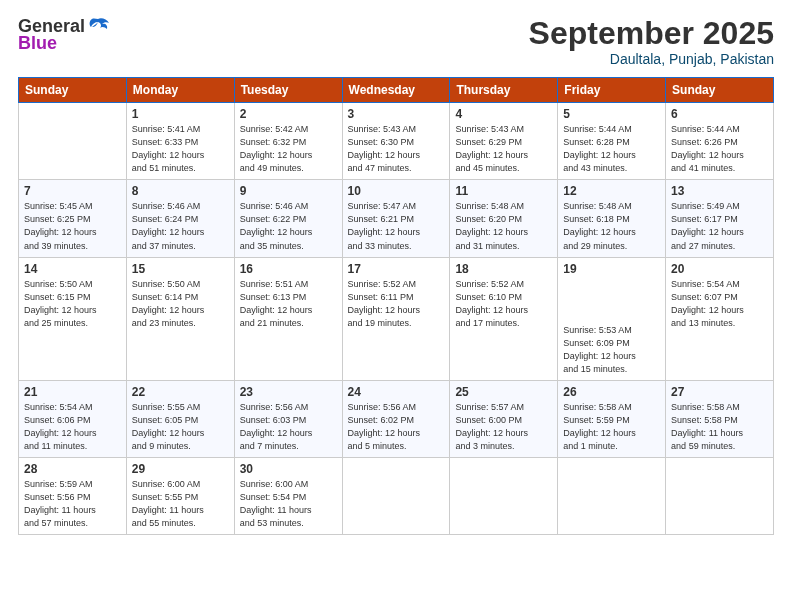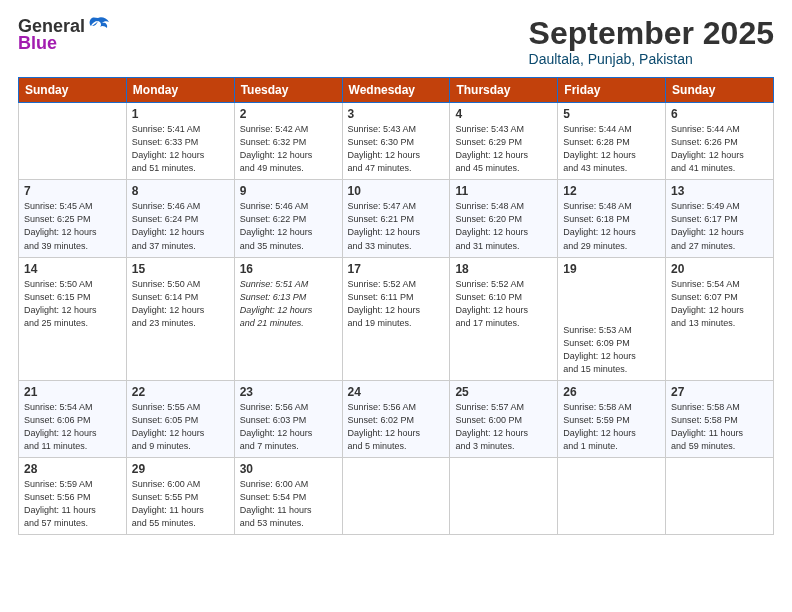--- a/index.html
+++ b/index.html
@@ -19,20 +19,21 @@
       display: flex;
       justify-content: space-between;
       align-items: flex-start;
       margin-bottom: 10px;
     }
     .logo {
       display: flex;
       align-items: center;
     }
     .title-area {
+      text-align: right;
     }
     .month-title {
       font-size: 32px;
       font-weight: bold;
       color: #333;
       line-height: 1.1;
     }
     .location-title {
       font-size: 14px;
       color: #0c4a6e;
@@ -85,21 +86,21 @@
       background: #c2410c;
     }
   </style>
 </head>
 <body>
 
 <div class="page">
   <div class="header">
     <div class="logo">
       <div style="display:flex;flex-direction:column;align-items:flex-start;">
-        <div style="display:flex;align-items:flex-start;">
+        <div style="display:flex;align-items:flex-end;">
           <span style="font-size:18px;font-weight:bold;color:#333;">General</span>
           <svg width="22" height="20" viewBox="0 0 22 20" style="margin-left:2px;">
             <path d="M11 2 C14 0, 20 2, 22 6 C20 5, 17 5, 15 7 C18 6, 21 8, 20 12 C18 10, 15 9, 13 11 C15 9, 14 6, 11 5 C10 8, 8 10, 5 10 C7 8, 10 7, 11 5 C8 5, 5 7, 4 10 C2 8, 2 4, 5 2 C7 1, 9 2, 11 2 Z" fill="#1a6bcc"></path>
           </svg>
         </div>
         <span style="font-size:18px;font-weight:bold;color:#a21caf;margin-top:-4px;">Blue</span>
       </div>
     </div>
     <div class="title-area">
       <div class="month-title">September 2025</div>
@@ -226,21 +227,21 @@
           </td>
           <td>
             <span class="day-number">15</span>
             <div class="day-info" style="white-space: pre-line;">Sunrise: 5:50 AM
 Sunset: 6:14 PM
 Daylight: 12 hours
 and 23 minutes.</div>
           </td>
           <td>
             <span class="day-number">16</span>
-            <div class="day-info" style="white-space: pre-line; font-style: italic;">Sunrise: 5:51 AM
+            <div class="day-info" style="white-space: pre-line;">Sunrise: 5:51 AM
 Sunset: 6:13 PM
 Daylight: 12 hours
 and 21 minutes.</div>
           </td>
           <td>
             <span class="day-number">17</span>
             <div class="day-info" style="white-space: pre-line;">Sunrise: 5:52 AM
 Sunset: 6:11 PM
 Daylight: 12 hours
 and 19 minutes.</div>

